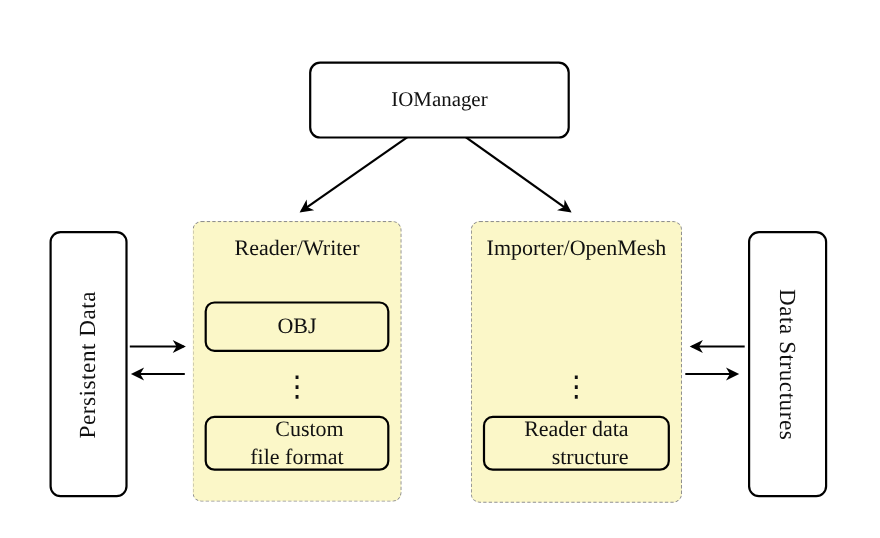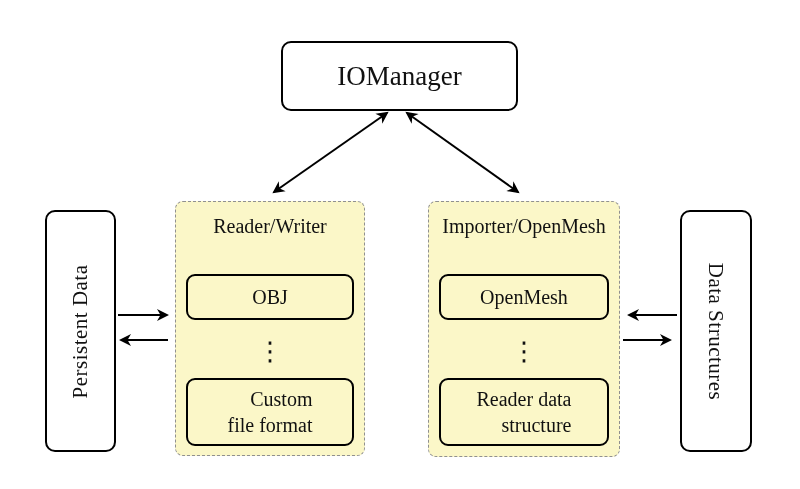--- a/index.html
+++ b/index.html
@@ -20,23 +20,23 @@
   .node {
     position: absolute;
     background: #ffffff;
     border: 2.5px solid #000000;
     border-radius: 10px;
     display: flex;
     align-items: center;
     justify-content: center;
   }
   .iomanager {
-    left: 281px; top: 41px;
+    left: 281px; top: 56px;
     width: 233px; height: 66px;
-    font-size: 27px;
+    font-size: 19px;
   }
   .panel {
     position: absolute;
     background: #fbf7c8;
     border: 1.5px dashed #909090;
     border-radius: 8px;
     box-sizing: border-box;
   }
   .panel-left  { left: 175px; top: 201px; width: 190px; height: 255px; }
   .panel-right { left: 428px; top: 201px; width: 192px; height: 256px; }
@@ -55,21 +55,21 @@
     display: flex;
     align-items: center;
     justify-content: center;
     font-size: 20px;
     text-align: center;
     line-height: 1.3;
     box-sizing: border-box;
   }
   .item-label { white-space: pre-line; text-align: right; }
   .item-top    { top: 72px;  height: 46px; }
-  .item-bottom { top: 176px; height: 68px; }
+  .item-bottom { top: 176px; height: 50px; }
   .dots {
     position: absolute;
     top: 130px; left: 0; right: 0;
     height: 40px;
     display: flex;
     align-items: center;
     justify-content: center;
     font-size: 26px;
     line-height: 1;
   }
@@ -122,23 +122,20 @@
     </div>
     <div class="dots">⋮</div>
     <div class="item item-bottom">
       <span class="item-label">Custom
 file format</span>
     </div>
   </div>
 
   <div class="panel panel-right">
     <div class="panel-title">Importer/OpenMesh</div>
-    <div class="item item-top">
-      <span class="item-label">OpenMesh</span>
-    </div>
     <div class="dots">⋮</div>
     <div class="item item-bottom">
       <span class="item-label">Reader data
 structure</span>
     </div>
   </div>
 
   <div class="vnode vnode-left">
     <span class="vtext rot-ccw">Persistent Data</span>
   </div>

